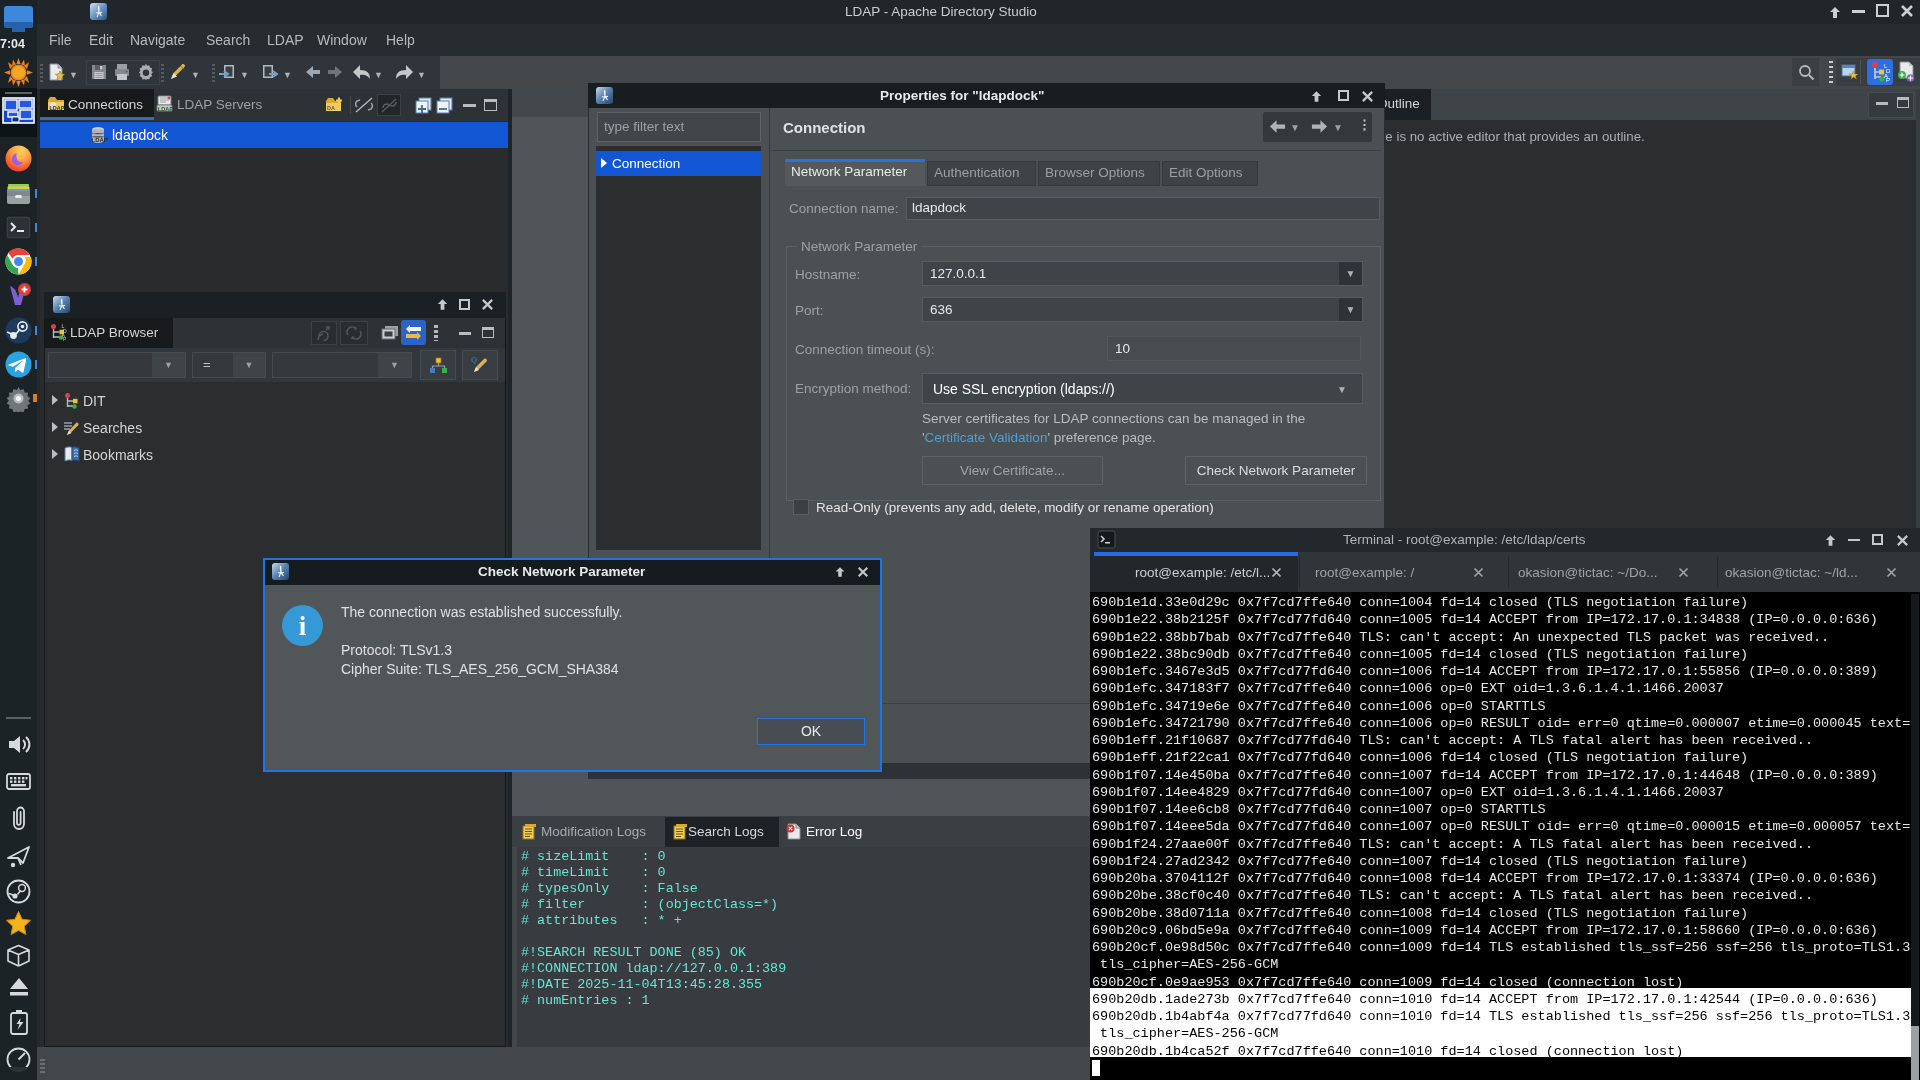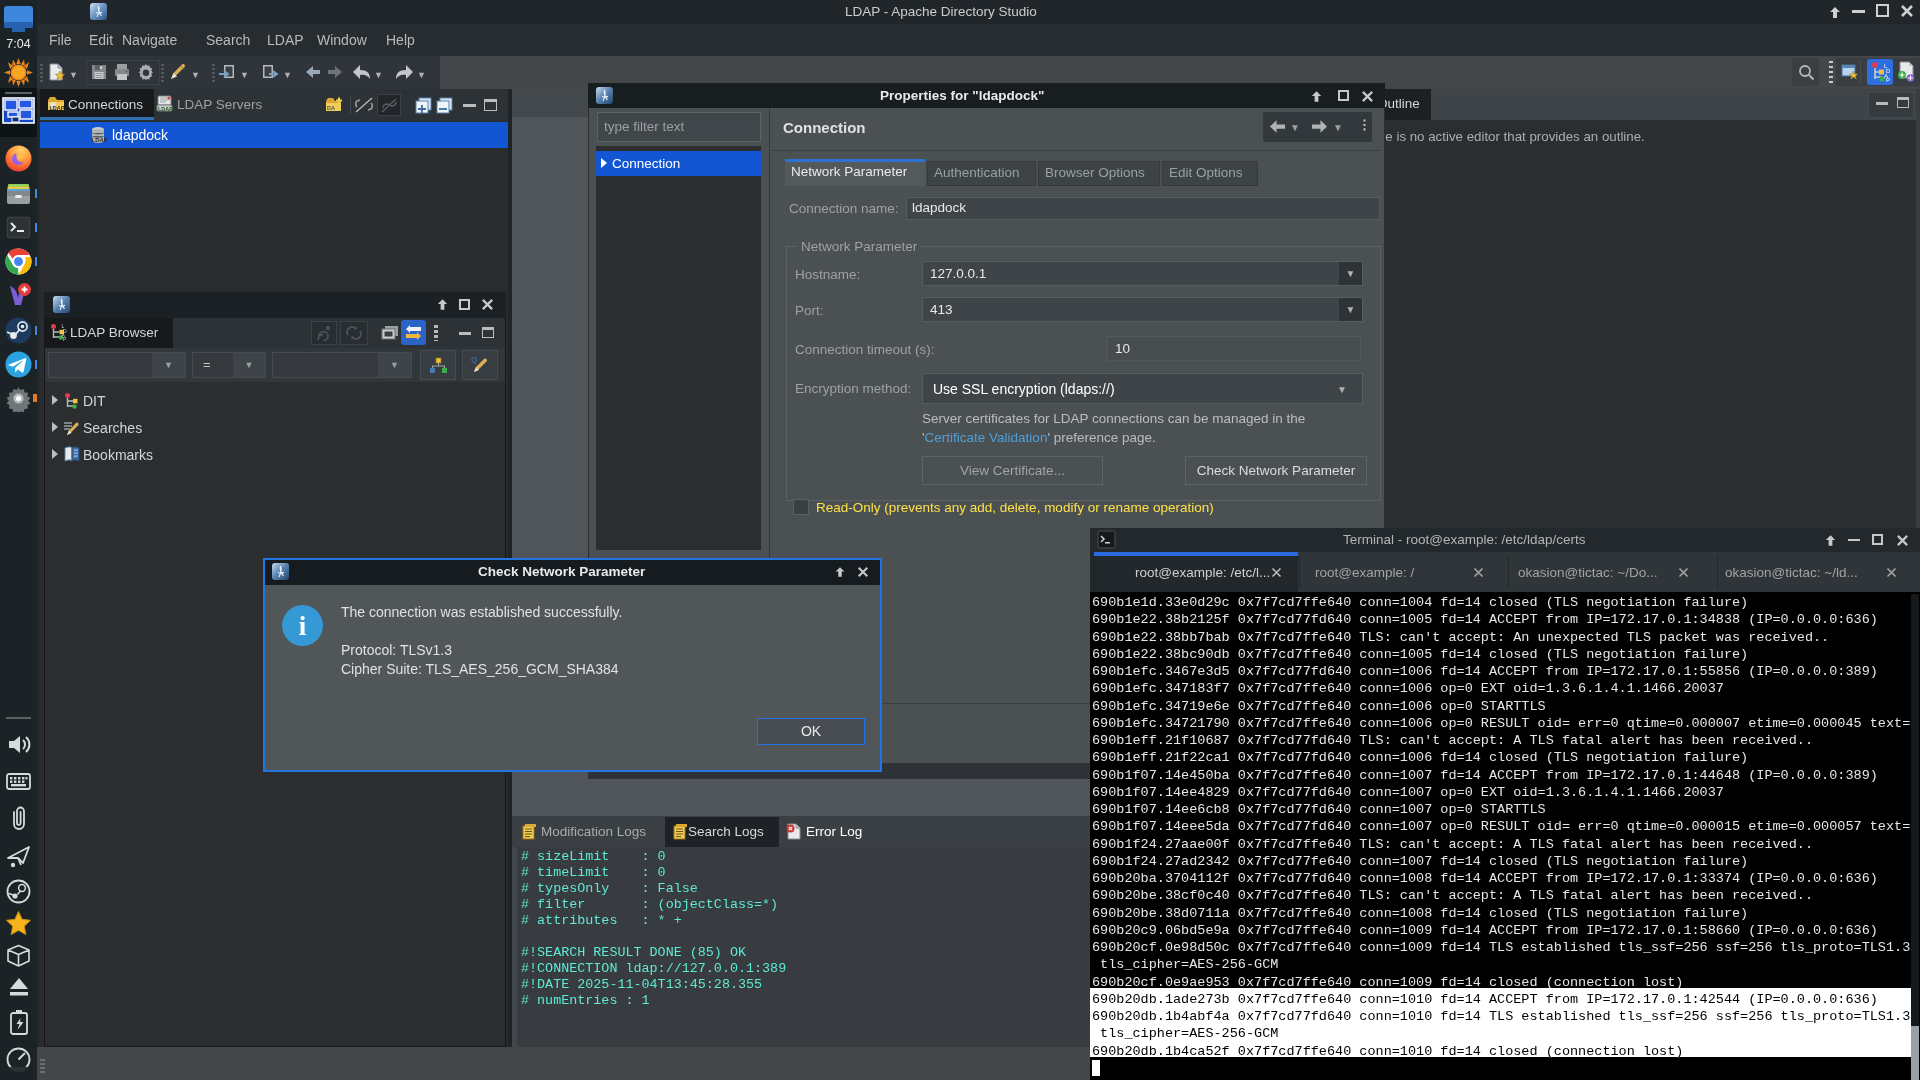--- a/index.html
+++ b/index.html
@@ -14,21 +14,21 @@
 <body>
 
 <div class="a" style="left:0;top:0;width:37px;height:1080px;background:#1c2326"></div>
 <div class="a" style="left:0;top:88px;width:37px;height:49px;background:#0e1316"></div>
 
 <svg class="a" style="left:3px;top:5px" width="31" height="29" viewBox="0 0 31 29">
 <rect x="1" y="1" width="29" height="22" rx="3" fill="#3d87dd"></rect>
 <rect x="1" y="17" width="29" height="6" rx="2" fill="#2861ad"></rect>
 <rect x="9" y="23" width="13" height="4" fill="#2861ad"></rect>
 </svg>
-<div class="a" style="left:0;top:37px;width:37px;text-align:center;color:#e8eaec;font-size:12.5px;font-weight:normal">7:04</div>
+<div class="a" style="left:0;top:37px;width:37px;text-align:left;color:#e8eaec;font-size:12.5px;font-weight:bold">7:04</div>
 
 <svg class="a" style="left:4px;top:57px" width="29" height="31" viewBox="0 0 29 31">
 <g fill="#e8821c">
       <circle cx="14.5" cy="15.5" r="8"></circle>
 <path d="M14.5 1l2.2 6h-4.4zM14.5 30l2.2-6h-4.4zM0 15.5l6-2.2v4.4zM29 15.5l-6-2.2v4.4zM4 5l5 4-3 3zM25 5l-5 4 3 3zM4 26l5-4-3-3zM25 26l-5-4 3-3zM9 2.5l3 5-4 1.5zM20 2.5l-3 5 4 1.5zM9 28.5l3-5-4-1.5zM20 28.5l-3-5 4-1.5z"></path>
     </g>
 <circle cx="14.5" cy="15.5" r="6.5" fill="#f5a623"></circle>
 </svg>
 <div class="a" style="left:5px;top:92px;width:27px;height:2px;background:#5c6164"></div>
 
@@ -185,21 +185,21 @@
   </svg>
 <div class="a" style="left:1852px;top:10px;width:13px;height:2.6px;background:#cdd0d2"></div>
 <div class="a" style="left:1876px;top:4px;width:13px;height:13px;border:2.6px solid #cdd0d2"></div>
 <svg class="a" style="left:1900px;top:4px" width="14" height="14" viewBox="0 0 14 14">
     <path d="M2 2l10 10M12 2L2 12" stroke="#cdd0d2" stroke-width="2.6"></path>
   </svg>
 
 <div class="a" style="left:37px;top:24px;width:1883px;height:32px;background:#272c30"></div>
 <div class="a" style="top:32px;left:49px;color:#b6babc;font-size:14px">File</div>
 <div class="a" style="top:32px;left:89px;color:#b6babc;font-size:14px">Edit</div>
-<div class="a" style="top:32px;left:122px;color:#b6babc;font-size:14px">Navigate</div>
+<div class="a" style="top:32px;left:130px;color:#b6babc;font-size:14px">Navigate</div>
 <div class="a" style="top:32px;left:206px;color:#b6babc;font-size:14px">Search</div>
 <div class="a" style="top:32px;left:267px;color:#b6babc;font-size:14px">LDAP</div>
 <div class="a" style="top:32px;left:317px;color:#b6babc;font-size:14px">Window</div>
 <div class="a" style="top:32px;left:386px;color:#b6babc;font-size:14px">Help</div>
 
 <div class="a" style="left:37px;top:56px;width:1883px;height:33px;background:#43474a"></div>
 <div class="a" style="left:37px;top:56px;width:403px;height:33px;background:#2f353a"></div>
 <div class="a" style="left:40px;top:62px;width:3px;height:20px;background:repeating-linear-gradient(#2f353a 0 2px,#565b5e 2px 4px)"></div>
 
 <svg class="a" style="left:46px;top:62px" width="20" height="20" viewBox="0 0 20 20">
@@ -561,36 +561,36 @@
 <div class="a" style="left:912px;top:200px;color:#e6e8e9;font-size:13.5px">ldapdock</div>
 
 <div class="a" style="left:786px;top:246px;width:595px;height:255px;border:1px solid #5c6164"></div>
 <div class="a" style="left:797px;top:239px;background:#4b5053;padding:0 4px;color:#9ca1a4;font-size:13.5px">Network Parameter</div>
 <div class="a" style="left:795px;top:267px;color:#9ca1a4;font-size:13.5px">Hostname:</div>
 <div class="a fld" style="left:922px;top:261px;width:441px;height:25px"></div>
 <div class="a" style="left:930px;top:266px;color:#e6e8e9;font-size:13.5px">127.0.0.1</div>
 <div class="a dd dda" style="left:1339px;top:262px;width:23px;height:23px">▼</div>
 <div class="a" style="left:795px;top:303px;color:#9ca1a4;font-size:13.5px">Port:</div>
 <div class="a fld" style="left:922px;top:297px;width:441px;height:25px"></div>
-<div class="a" style="left:930px;top:302px;color:#e6e8e9;font-size:13.5px">413</div>
+<div class="a" style="left:930px;top:302px;color:#e6e8e9;font-size:13.5px">636</div>
 <div class="a dd dda" style="left:1339px;top:298px;width:23px;height:23px">▼</div>
 <div class="a" style="left:795px;top:342px;color:#9ca1a4;font-size:13.5px">Connection timeout (s):</div>
 <div class="a" style="left:1107px;top:336px;width:254px;height:25px;background:#474c4f;border:1px solid #53585b"></div>
 <div class="a" style="left:1115px;top:341px;color:#e6e8e9;font-size:13.5px">10</div>
 <div class="a" style="left:795px;top:381px;color:#9ca1a4;font-size:13.5px">Encryption method:</div>
 <div class="a fld" style="left:922px;top:373px;width:441px;height:31px"></div>
 <div class="a" style="left:933px;top:381px;color:#ffffff;font-size:14px">Use SSL encryption (ldaps://)</div>
 <div class="a" style="left:1337px;top:384px;color:#aeb2b4;font-size:10px">▼</div>
 <div class="a" style="left:922px;top:411px;color:#b9bdbf;font-size:13.5px">Server certificates for LDAP connections can be managed in the</div>
 <div class="a" style="left:922px;top:430px;color:#b9bdbf;font-size:13.5px">'<span style="color:#4f9fd8;">Certificate Validation</span>' preference page.</div>
 <div class="a" style="left:922px;top:456px;width:181px;height:29px;background:#4b5053;border:1px solid #5e6366;color:#9fa4a6;font-size:13.5px;text-align:center;line-height:27px">View Certificate...</div>
 <div class="a" style="left:1185px;top:456px;width:182px;height:29px;background:#4b5053;border:1px solid #5e6366;color:#d9dcdd;font-size:13.5px;text-align:center;line-height:27px">Check Network Parameter</div>
 
 <div class="a" style="left:793px;top:499px;width:16px;height:16px;background:#3b4043;border:1px solid #5a5f62"></div>
-<div class="a" style="left:816px;top:500px;color:#fde047;font-size:13.5px">Read-Only (prevents any add, delete, modify or rename operation)</div>
+<div class="a" style="left:816px;top:500px;color:#e5e5e5;font-size:13.5px">Read-Only (prevents any add, delete, modify or rename operation)</div>
 <div class="a" style="left:772px;top:703px;width:609px;height:1px;background:#3a3f42"></div>
 
 <div class="a" style="left:1090px;top:528px;width:830px;height:552px;background:#000"></div>
 <div class="a" style="left:1090px;top:528px;width:830px;height:24px;background:#23282c"></div>
 <svg class="a" style="left:1097px;top:530px" width="19" height="19" viewBox="0 0 19 19">
     <rect x="1" y="1" width="17" height="17" rx="2" fill="#16191c" stroke="#4a4f53"></rect>
     <path d="M4 6l3 3-3 3" stroke="#d0d3d5" stroke-width="1.5" fill="none"></path>
     <rect x="8" y="12" width="5" height="1.5" fill="#d0d3d5"></rect>
   </svg>
 <div class="a" style="left:1343px;top:532px;color:#b0b5b7;font-size:13.5px">Terminal - root@example: /etc/ldap/certs</div>

